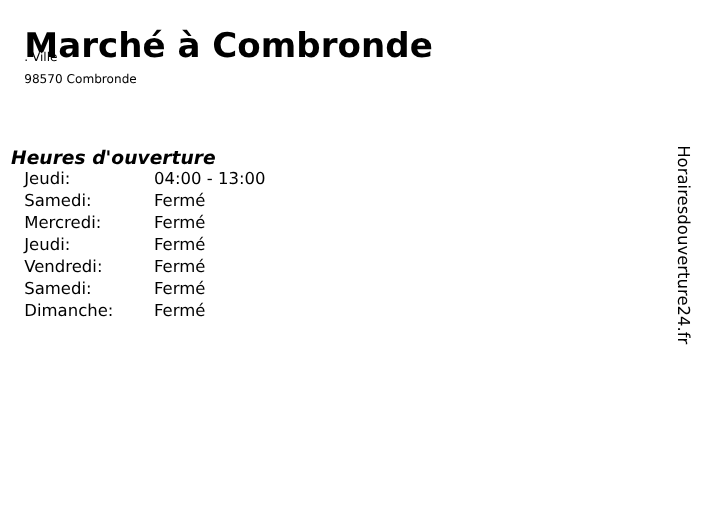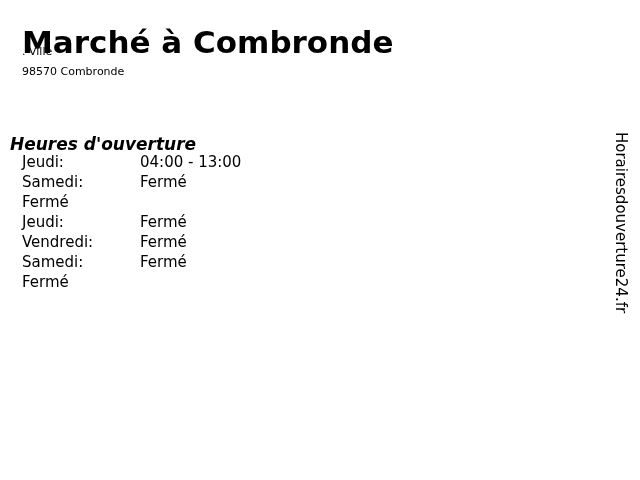--- a/index.html
+++ b/index.html
@@ -88,32 +88,34 @@
 <div class="hours-table">
   <div class="hours-row">
     <span class="day-label">Jeudi:</span>
     <span class="day-value">04:00 - 13:00</span>
   </div>
   <div class="hours-row">
     <span class="day-label">Samedi:</span>
     <span class="day-value">Fermé</span>
   </div>
   <div class="hours-row">
+    <span class="day-label">Mercredi:</span>
     <span class="day-value">Fermé</span>
   </div>
   <div class="hours-row">
     <span class="day-label">Jeudi:</span>
     <span class="day-value">Fermé</span>
   </div>
   <div class="hours-row">
     <span class="day-label">Vendredi:</span>
     <span class="day-value">Fermé</span>
   </div>
   <div class="hours-row">
     <span class="day-label">Samedi:</span>
     <span class="day-value">Fermé</span>
   </div>
   <div class="hours-row">
+    <span class="day-label">Dimanche:</span>
     <span class="day-value">Fermé</span>
   </div>
 </div>
 
 <div class="watermark">Horairesdouverture24.fr</div>
 
 </body></html>

